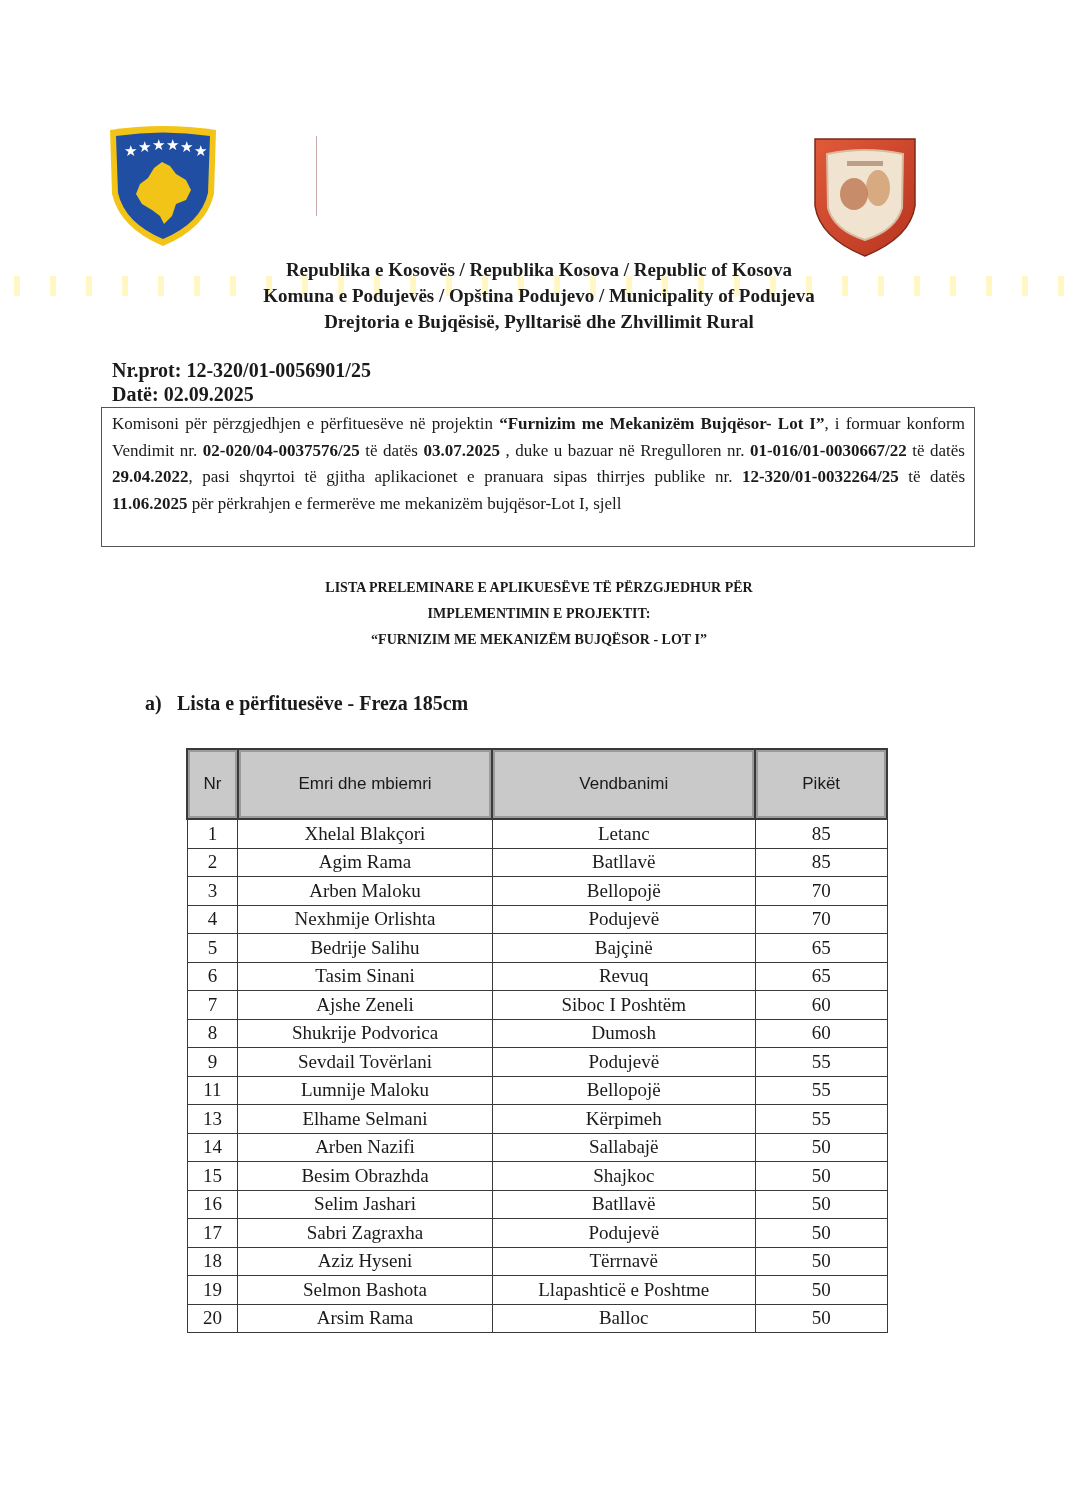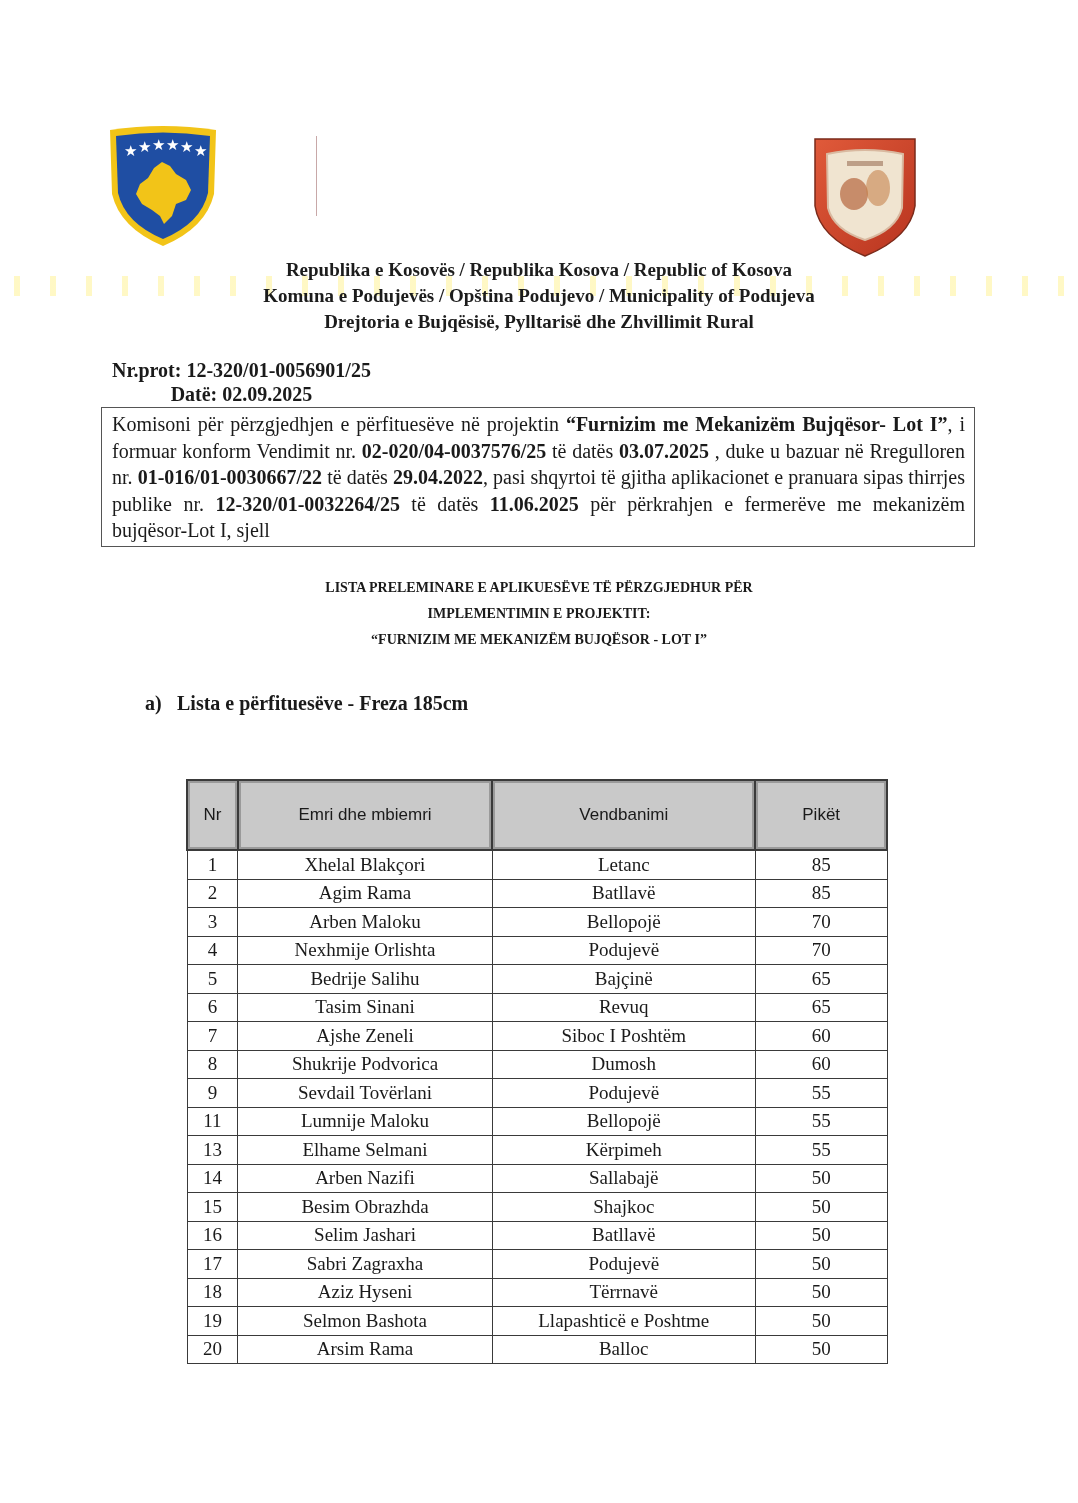--- a/index.html
+++ b/index.html
@@ -14,38 +14,38 @@
     .yellow-band {
       position: absolute; left: 0; top: 276px; width: 1078px; height: 20px;
       background: repeating-linear-gradient(90deg, rgba(255,240,80,0.0) 0 14px, rgba(255,235,90,0.35) 14px 20px, rgba(255,240,80,0.0) 20px 36px);
     }
     .header-block {
       position: absolute; left: 0; width: 1078px; top: 257px; text-align: center;
       font-weight: bold; font-size: 19px; line-height: 26px; color: #1c1c1c;
     }
     .header-block div { white-space: nowrap; }
     .meta {
-      position: absolute; left: 112px; top: 358px; font-weight: bold; font-size: 20px; line-height: 24px; text-align: center;
+      position: absolute; left: 112px; top: 358px; font-weight: bold; font-size: 20px; line-height: 24px;
     }
     .intro-box {
       position: absolute; left: 101px; top: 407px; width: 874px; height: 140px;
       border: 1.5px solid #555; box-sizing: border-box; padding: 3px 9px 0 10px;
-      font-size: 20px; line-height: 26.5px; text-align: justify; text-align-last: left;
+      font-size: 17px; line-height: 26.5px; text-align: justify; text-align-last: left;
     }
     .intro-box b { font-weight: bold; }
     .title-block {
       position: absolute; left: 0; width: 1078px; top: 575px; text-align: center;
       font-weight: bold; font-size: 14px; line-height: 26px;
     }
     .subtitle {
       position: absolute; left: 145px; top: 692px; font-weight: bold; font-size: 20px;
     }
     .subtitle .mk { display: inline-block; width: 32px; }
     table.list {
-      position: absolute; left: 186px; top: 779px; width: 702px; border-collapse: collapse;
+      position: absolute; left: 186px; top: 748px; width: 702px; border-collapse: collapse;
       font-size: 19px;
     }
     table.list th {
       background: #c9c9c9; font-family: "Liberation Sans", "DejaVu Sans", sans-serif; font-weight: normal;
       font-size: 17px; height: 66px; border: 2px solid #3a3a3a; box-shadow: inset 0 0 0 2px #9a9a9a;
       color: #1a1a1a;
     }
     table.list td {
       border: 1px solid #3a3a3a; text-align: center; height: 27.5px; padding: 0; line-height: 26px;
     }

